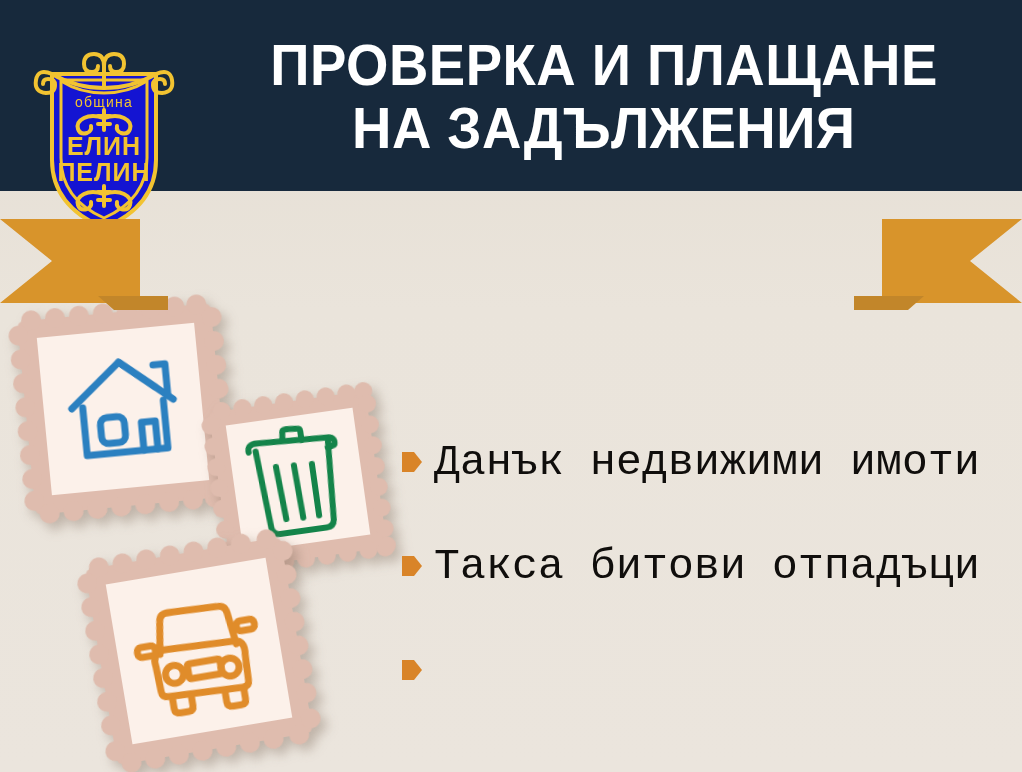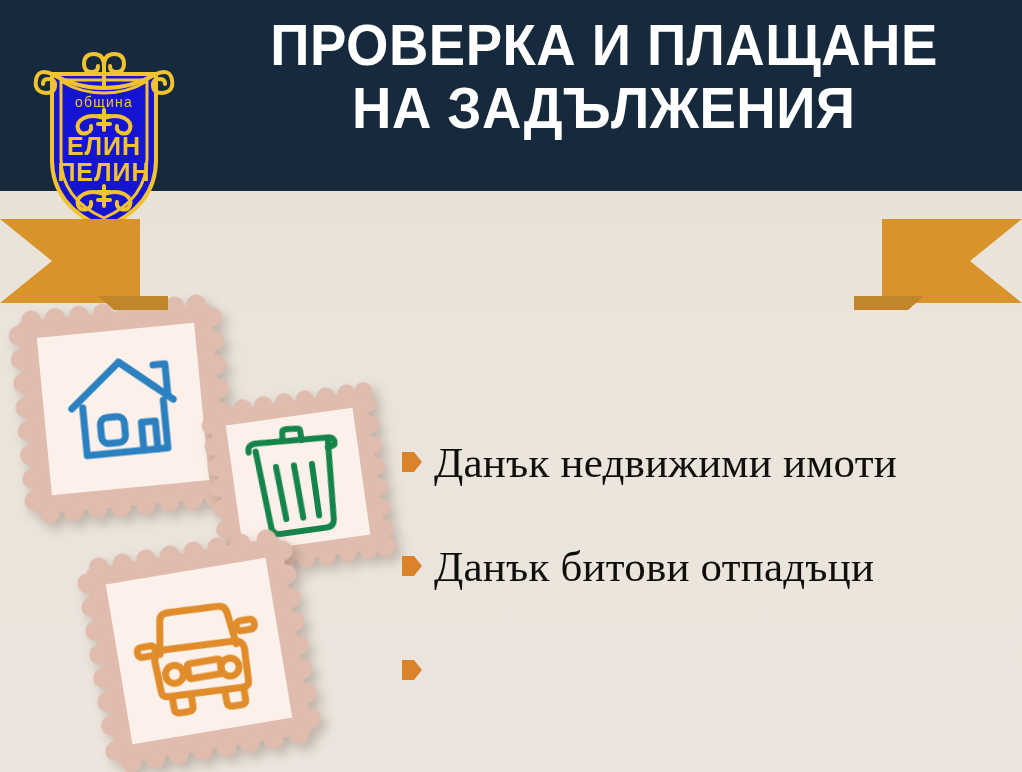--- a/index.html
+++ b/index.html
@@ -25,21 +25,21 @@
     background:#17293c;
     z-index:5;
   }
   #logo-wrap {
     position:absolute; left:14px; top:0px; width:180px; height:191px;margin-top:48px;
   }
   #logo-wrap svg { display:block; }
 
   #title-block {
     position:absolute; left:196px; top:14px; width:816px; height:165px;
-    display:flex; flex-direction:column; align-items:center; justify-content:flex-start;
+    display:flex; flex-direction:column; align-items:center; justify-content:center;
     text-align:center;
   }
   .title-line {
     color:#ffffff;
     font-family:"Liberation Sans Narrow","Liberation Sans",sans-serif;
     font-weight:bold;
     font-size:58px;
     line-height:1.08;
     letter-spacing:0.5px;
     transform:scaleX(0.94);
@@ -93,21 +93,21 @@
   
   #bullets {
     position:absolute; left:400px; top:410px; width:610px; z-index:4;
   }
   .bullet-row {
     display:flex; align-items:center; height:104px;
   }
   .bullet-arrow { width:34px; flex:0 0 34px; }
   .bullet-arrow svg { display:block; }
   .bullet-label {
-    font-family:Liberation Serif, serif;
+    font-family:Liberation Mono, monospace;
     font-size:43px;
     color:#100e0c;
     white-space:nowrap;
     letter-spacing:0.2px;
   }
 </style>
 </head>
 <body>
 
 <div id="poster">
@@ -342,21 +342,21 @@
       </span>
       <span class="bullet-label">Данък недвижими имоти</span>
     </div>
 
     <div class="bullet-row">
       <span class="bullet-arrow">
         <svg width="24" height="26" viewBox="0 0 24 26">
           <path d="M2 3 L14 3 L22 13 L14 23 L2 23 Z" fill="#d98428"></path>
         </svg>
       </span>
-      <span class="bullet-label">Данък битови отпадъци</span>
+      <span class="bullet-label">Такса битови отпадъци</span>
     </div>
 
     <div class="bullet-row">
       <span class="bullet-arrow">
         <svg width="24" height="26" viewBox="0 0 24 26">
           <path d="M2 3 L14 3 L22 13 L14 23 L2 23 Z" fill="#d98428"></path>
         </svg>
       </span>
     </div>
   </div>

